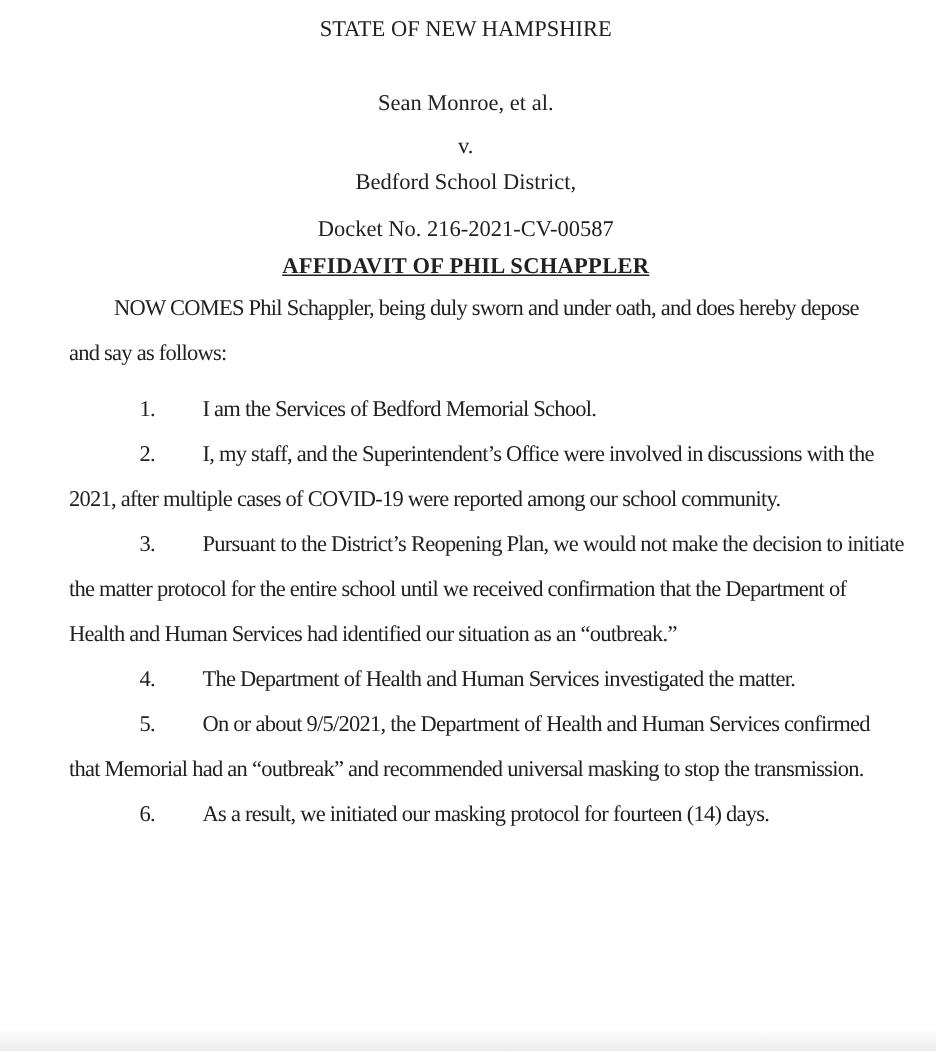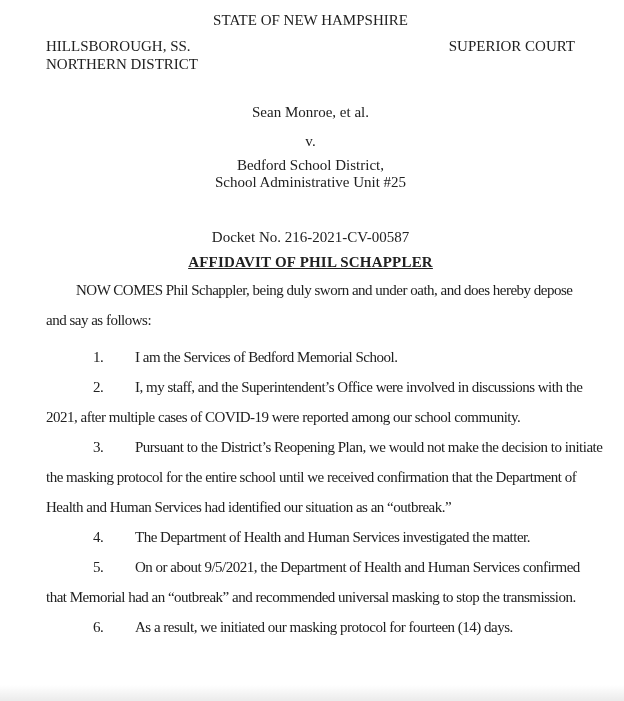--- a/index.html
+++ b/index.html
@@ -31,21 +31,21 @@
     margin-top: 7px;
     line-height: 18px;
   }
   .caption {
     text-align: center;
   }
   .plaintiff { margin-top: 30px; line-height: 18px; }
   .versus    { margin-top: 11px; line-height: 18px; }
   .def1      { margin-top: 7px;  line-height: 17px; }
   .def2      { line-height: 17px; }
-  .docket    { margin-top: 37px; line-height: 18px; text-align: center; }
+  .docket    { margin-top: 13px; line-height: 18px; text-align: center; }
   .doc-title {
     margin-top: 7px;
     text-align: center;
     font-weight: bold;
     text-decoration: underline;
     line-height: 18px;
     letter-spacing: 0.2px;
   }
   .body-text {
     margin-top: 4px;
@@ -74,51 +74,43 @@
   }
 </style>
 </head>
 <body>
 
 <div class="page">
   <div class="content">
 
     <div class="state-line">STATE OF NEW HAMPSHIRE</div>
 
-    <div class="county-row">
-      <div class="county-block">
-        <div>HILLSBOROUGH, SS.</div>
-        <div>NORTHERN DISTRICT</div>
-      </div>
-      <div class="court-name">SUPERIOR COURT</div>
-    </div>
 
     <div class="caption">
       <div class="plaintiff">Sean Monroe, et al.</div>
       <div class="versus">v.</div>
       <div class="def1">Bedford School District,</div>
-      <div class="def2">School Administrative Unit #25</div>
       <div class="docket">Docket No. 216-2021-CV-00587</div>
     </div>
 
     <div class="doc-title">AFFIDAVIT OF PHIL SCHAPPLER</div>
 
     <div class="body-text">
       <div class="bline first-indent">NOW COMES Phil Schappler, being duly sworn and under oath, and does hereby depose</div>
       <div class="bline">and say as follows:</div>
 
       <div class="pgap"></div>
 
       <div class="bline"><span class="pnum">1.</span><span>I am the Services of Bedford Memorial School.</span></div>
 
       <div class="bline"><span class="pnum">2.</span><span>I, my staff, and the Superintendent’s Office were involved in discussions with the</span></div>
       <div class="bline">2021, after multiple cases of COVID-19 were reported among our school community.</div>
 
       <div class="bline"><span class="pnum">3.</span><span>Pursuant to the District’s Reopening Plan, we would not make the decision to initiate</span></div>
-      <div class="bline">the masking protocol for the entire school until we received confirmation that the Department of</div>
+      <div class="bline">the matter protocol for the entire school until we received confirmation that the Department of</div>
       <div class="bline">Health and Human Services had identified our situation as an “outbreak.”</div>
 
       <div class="bline"><span class="pnum">4.</span><span>The Department of Health and Human Services investigated the matter.</span></div>
 
       <div class="bline"><span class="pnum">5.</span><span>On or about 9/5/2021, the Department of Health and Human Services confirmed</span></div>
       <div class="bline">that Memorial had an “outbreak” and recommended universal masking to stop the transmission.</div>
 
       <div class="bline"><span class="pnum">6.</span><span>As a result, we initiated our masking protocol for fourteen (14) days.</span></div>
     </div>
 

